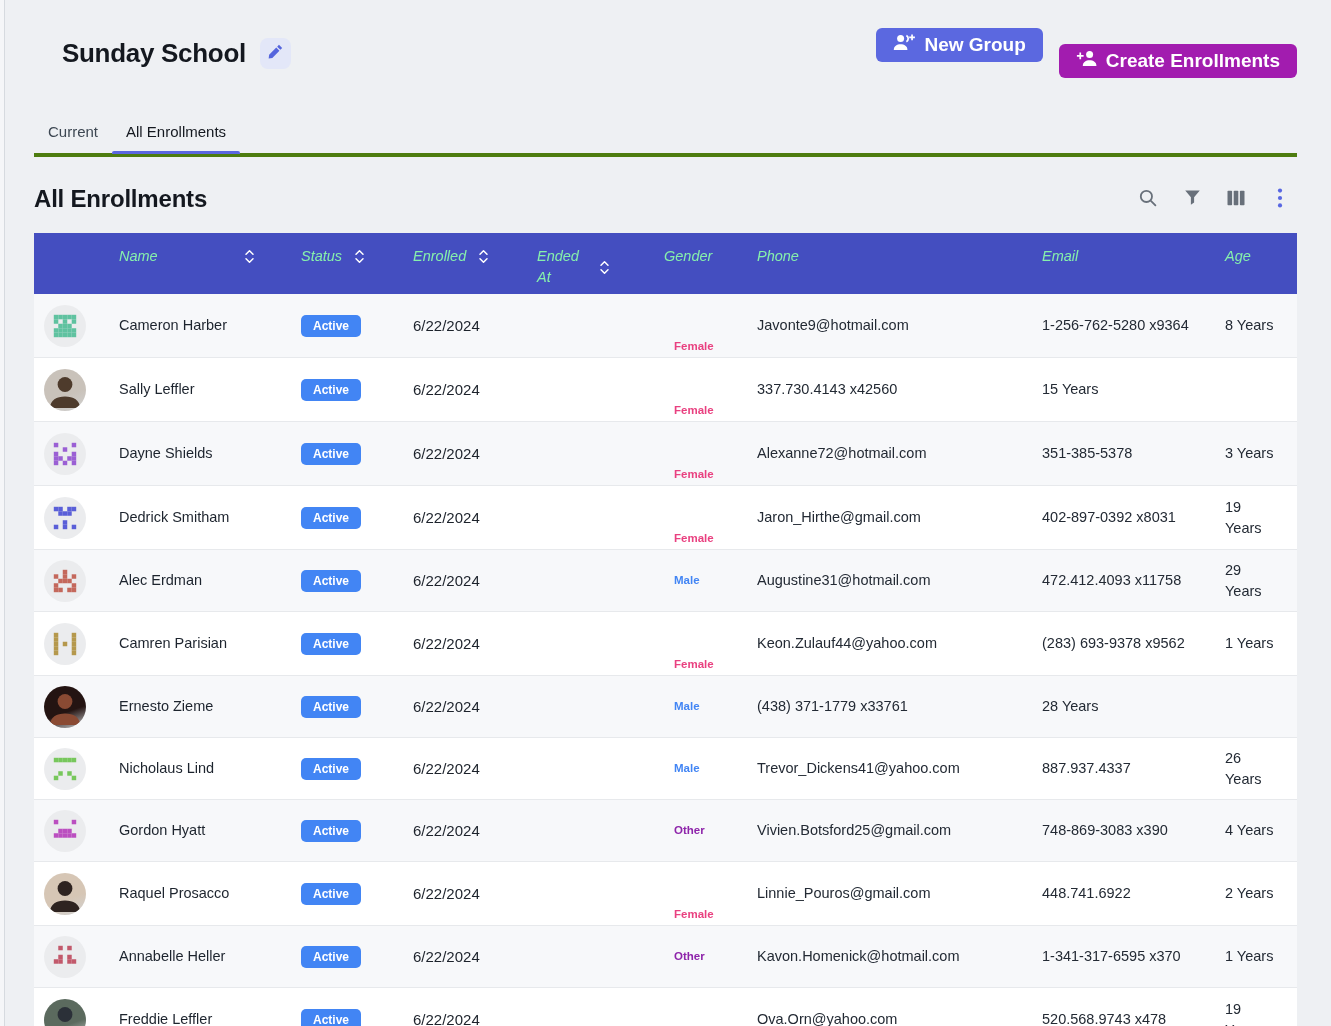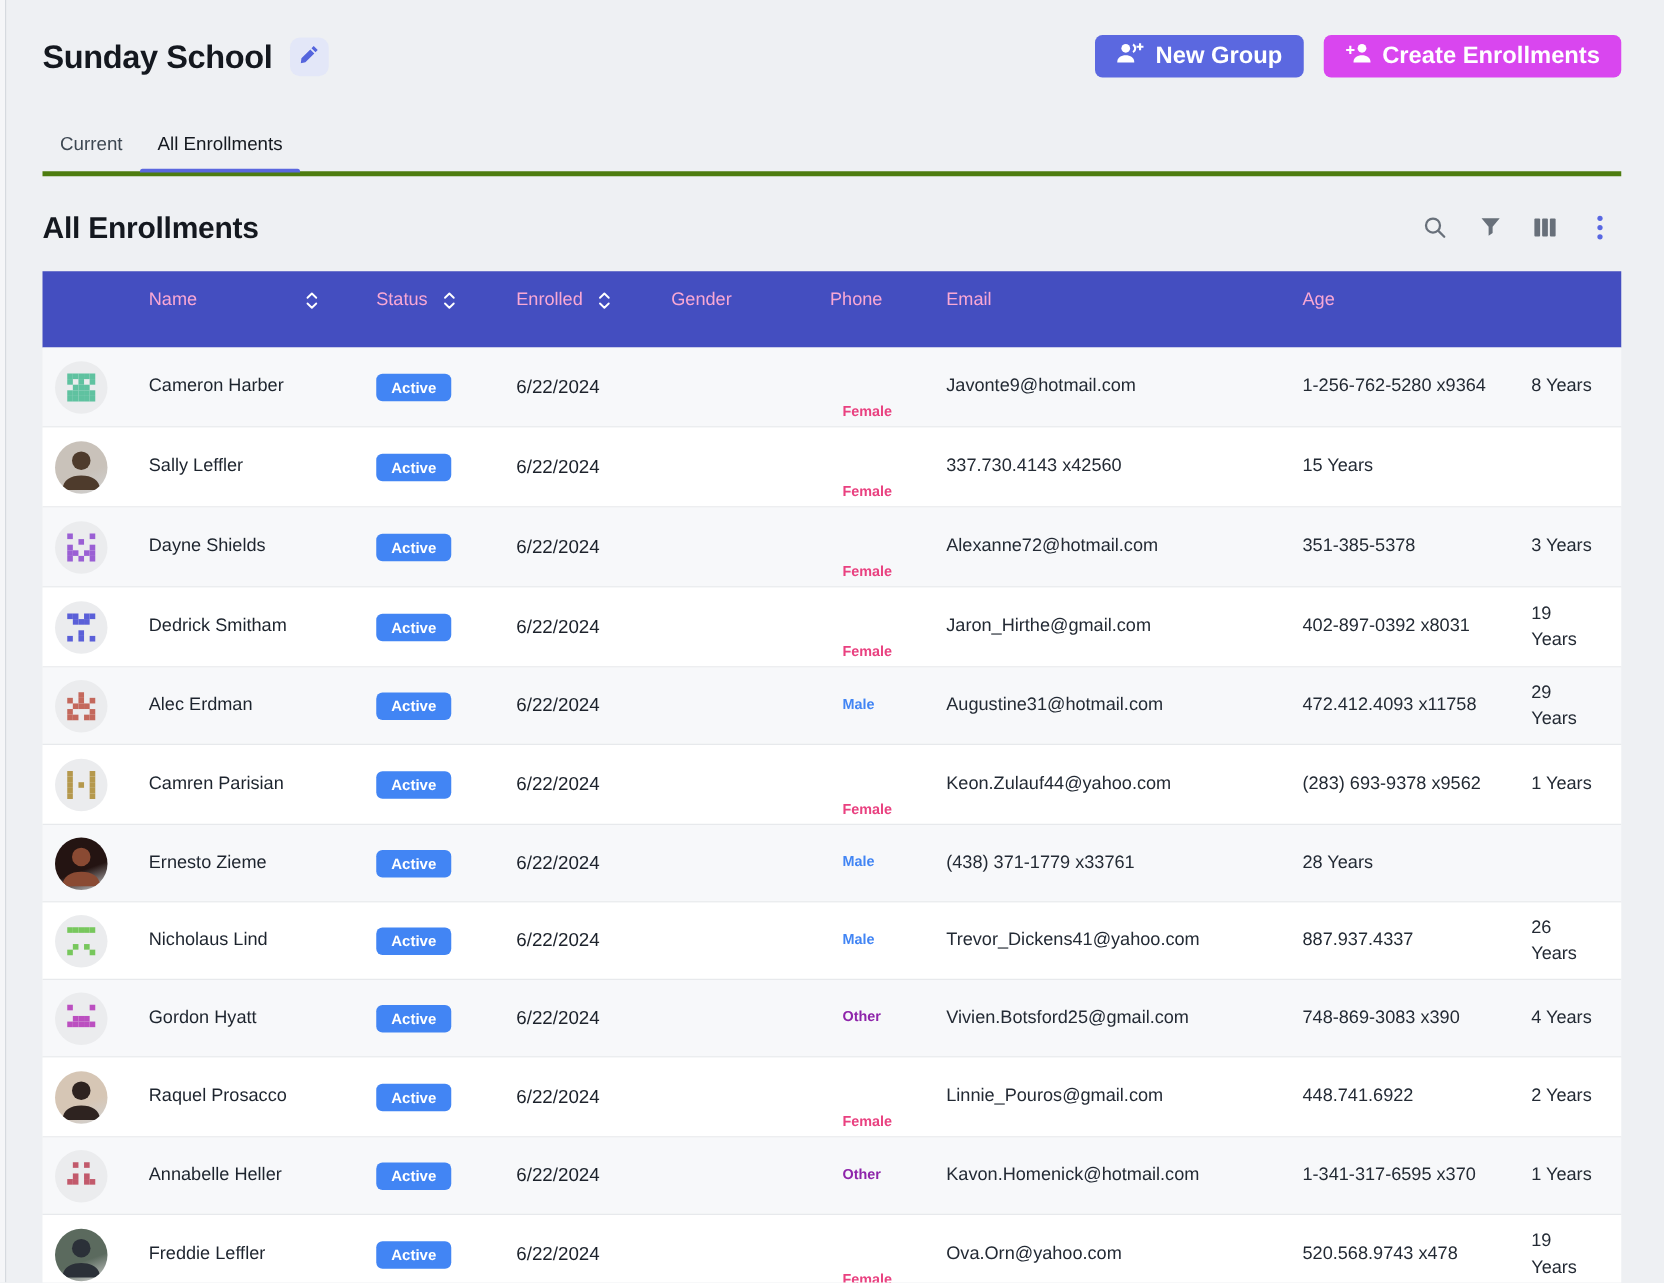--- a/index.html
+++ b/index.html
@@ -9,29 +9,29 @@
     background:#eef0f3; color:#212b36; position:relative;
   }
   
   .edge-strip { position:absolute; left:0; top:0; bottom:0; width:5px;
     background:#f5f6f8; border-right:1px solid #d6dadf; }
 
   .page { padding:0 34px; }
 
   
   .topbar { display:flex; align-items:center; margin-top:28px; }
-  .page-title { font-size:26px; font-weight:700; color:#14181f; letter-spacing:-0.3px; }
+  .page-title { font-size:26px; font-weight:700; color:#14181f; letter-spacing:-0.3px;margin-left:28px; }
   .edit-btn { width:31px; height:31px; margin-left:14px; border:none; cursor:pointer;
     background:#e3e7f8; border-radius:8px; display:flex; align-items:center; justify-content:center; }
   .top-actions { margin-left:auto; display:flex; gap:16px; }
   .btn { display:flex; align-items:center; gap:9px; border:none; cursor:pointer;
     height:34px; padding:0 17px; border-radius:6px; color:#fff; font-size:19px; font-weight:700;
     font-family:inherit; }
   .btn-indigo { background:#5b68e0; }
-  .btn-green  { background:#d946ef; }
+  .btn-green  { background:#a21caf;margin-top:16px; }
 
   
   .tabs { display:flex; margin-top:34px; border-bottom:4px solid #4d7c0f; }
   .tab { background:none; border:none; cursor:pointer; font-family:inherit;
     font-size:15px; color:#3d4752; padding:11px 14px 13px; position:relative; }
   .tab.active { color:#14181f; font-weight:400; }
   .tab.active::after { content:""; position:absolute; left:0; right:0; bottom:-1px;
     height:3px; background:#5b67df; border-radius:2px 2px 0 0; }
 
   
@@ -40,22 +40,22 @@
   .tools { margin-left:auto; display:flex; align-items:center; gap:10px; }
   .tool-btn { width:34px; height:34px; border:none; background:transparent; cursor:pointer;
     display:flex; align-items:center; justify-content:center; border-radius:6px; }
 
   
   .table { margin-top:17px; }
   .thead, .tr {
     display:grid;
     grid-template-columns:85px 182px 112px 124px 127px 93px 285px 183px 1fr;
   }
-  .thead { background:#444ec0; color:#f9a8d4; min-height:61px; align-items:flex-start;
-    padding-top:0; }
+  .thead { background:#444ec0; color:#86efac; min-height:61px; align-items:flex-start;
+    padding-top:0;font-style:italic; }
   .th { display:flex; align-items:flex-start; padding:13px 14px 0 0; font-size:14.5px;
     font-weight:400; cursor:pointer; }
   .th .lbl { line-height:21px; }
   .th-plain { cursor:default; }
   .sort { flex:0 0 auto; margin-left:12px; margin-top:3px; }
   .th-name .sort { margin-left:auto; margin-right:32px; }
   .th-ended { align-items:flex-start; }
   .th-ended .lbl { width:50px; }
   .th-ended .sort { margin-top:14px; }
 
@@ -182,20 +182,27 @@
             <path d="M2 9.8 L5.5 13.2 L9 9.8"></path>
           </svg>
       </div>
       <div class="th">
         <span class="lbl">Enrolled</span>
         <svg class="sort" width="11" height="15" viewBox="0 0 11 15" fill="none" stroke="#fff" stroke-width="1.5" stroke-linecap="round" stroke-linejoin="round">
             <path d="M2 5.2 L5.5 1.8 L9 5.2"></path>
             <path d="M2 9.8 L5.5 13.2 L9 9.8"></path>
           </svg>
       </div>
+      <div class="th th-ended">
+        <span class="lbl">Ended At</span>
+        <svg class="sort" width="11" height="15" viewBox="0 0 11 15" fill="none" stroke="#fff" stroke-width="1.5" stroke-linecap="round" stroke-linejoin="round">
+            <path d="M2 5.2 L5.5 1.8 L9 5.2"></path>
+            <path d="M2 9.8 L5.5 13.2 L9 9.8"></path>
+          </svg>
+      </div>
       <div class="th th-plain">
         <span class="lbl">Gender</span>
       </div>
       <div class="th th-plain">
         <span class="lbl">Phone</span>
       </div>
       <div class="th th-plain">
         <span class="lbl">Email</span>
       </div>
       <div class="th th-plain">

